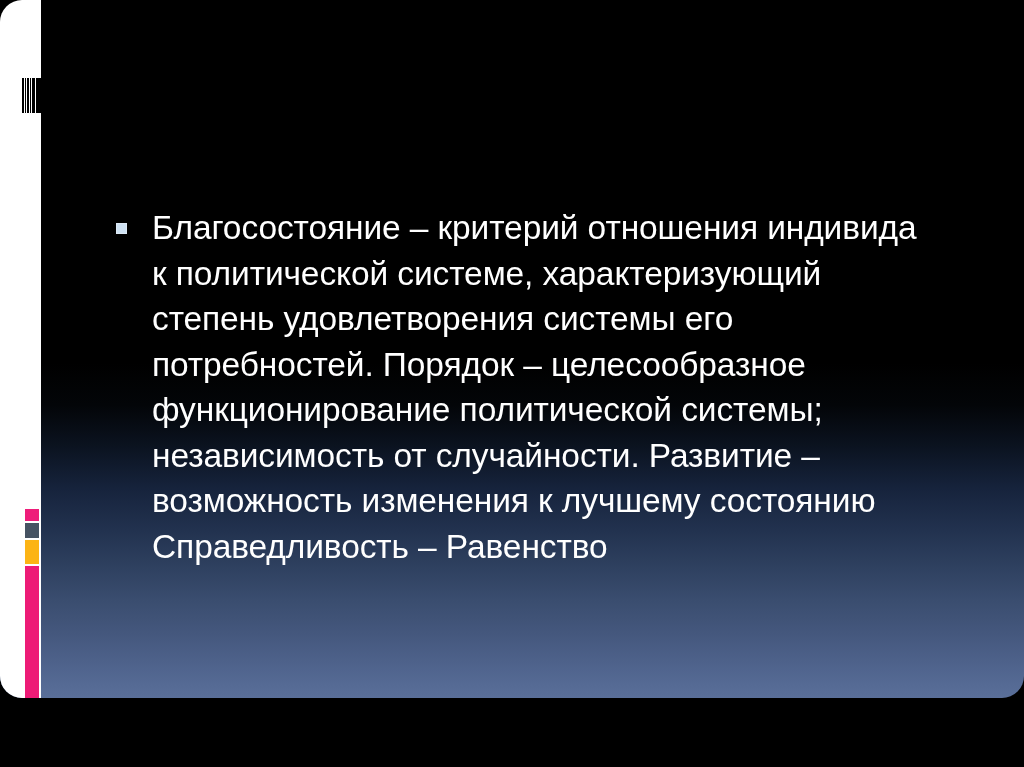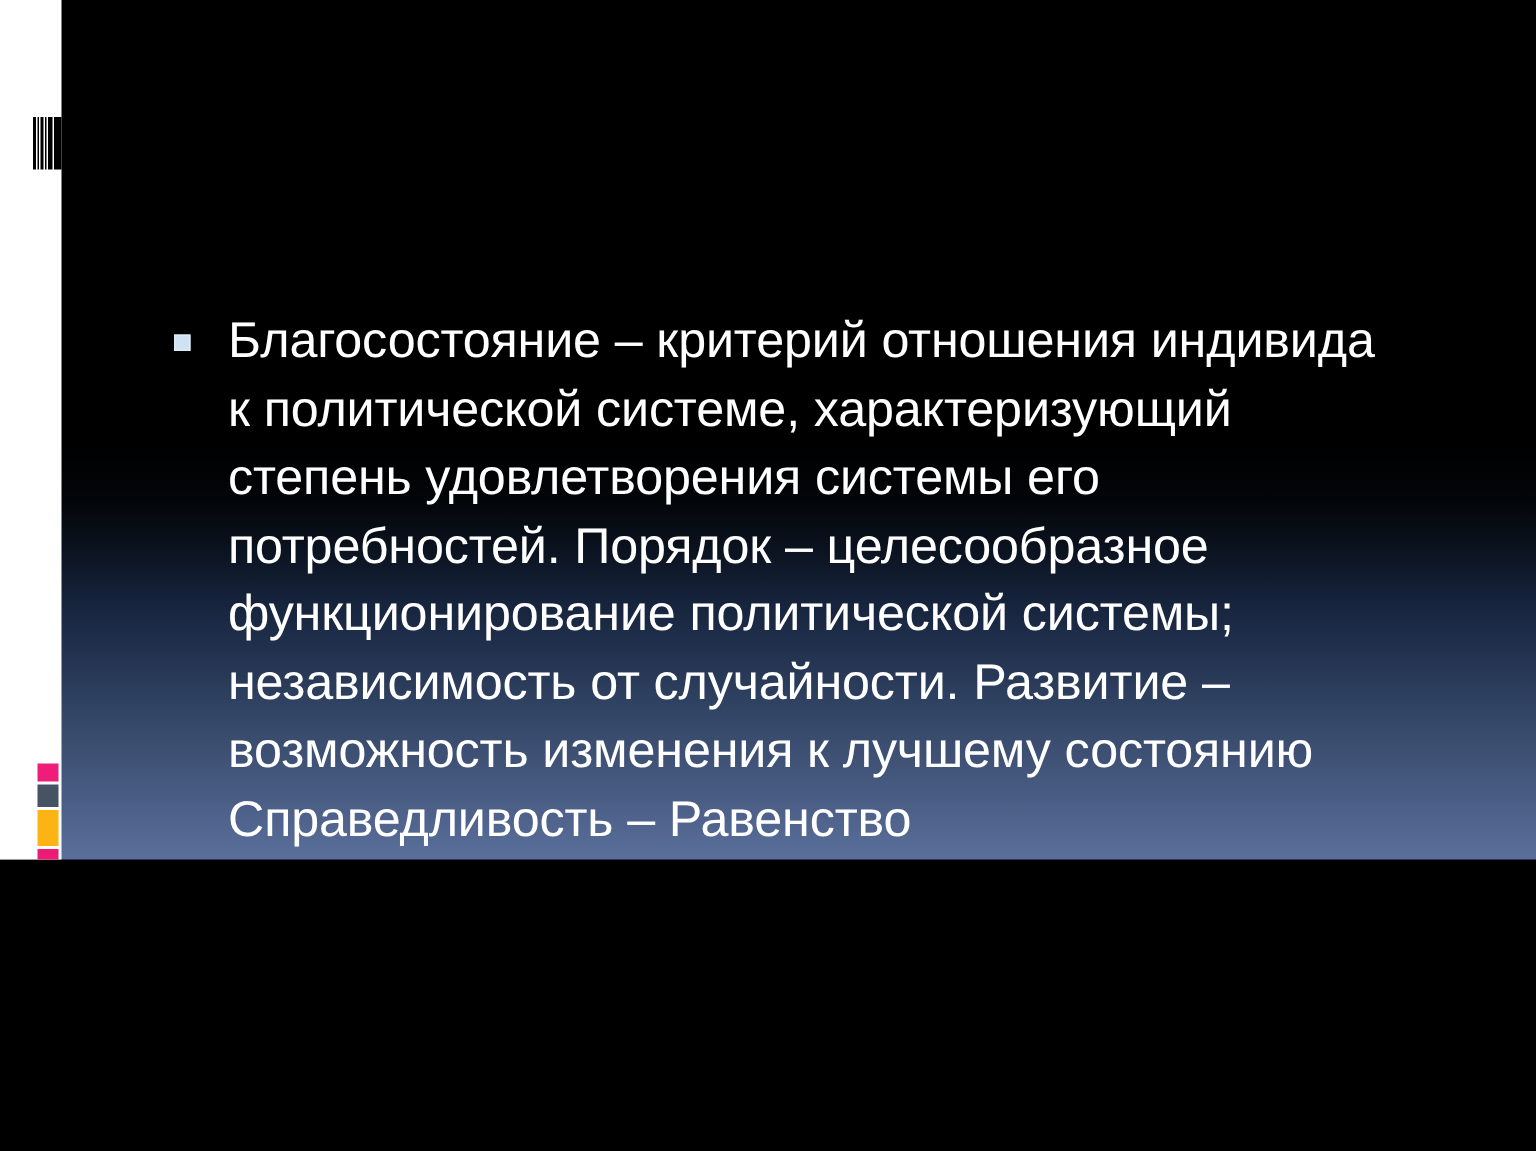--- a/index.html
+++ b/index.html
@@ -10,35 +10,36 @@
   body {
     width: 1024px;
     height: 767px;
     overflow: hidden;
     font-family: "Liberation Sans", sans-serif;
   }
 
   #slide {
     position: relative;
     width: 1024px;
-    height: 573px;
+    height: 698px;
     overflow: hidden;
     background: linear-gradient(to bottom,
         #000000 0%,
         #000000 52%,
         #030508 58%,
         #0b1320 64%,
         #16233c 70%,
         #22324f 76%,
         #2e405f 81%,
         #3a4d6f 86%,
         #45587e 91%,
         #4e628b 95%,
         #556a94 98%,
         #5a6f99 100%);
+    border-radius: 22px;
   }
 
   
   #left-strip {
     position: absolute;
     left: 0;
     top: 0;
     width: 41px;
     height: 767px;
     background: #ffffff;

